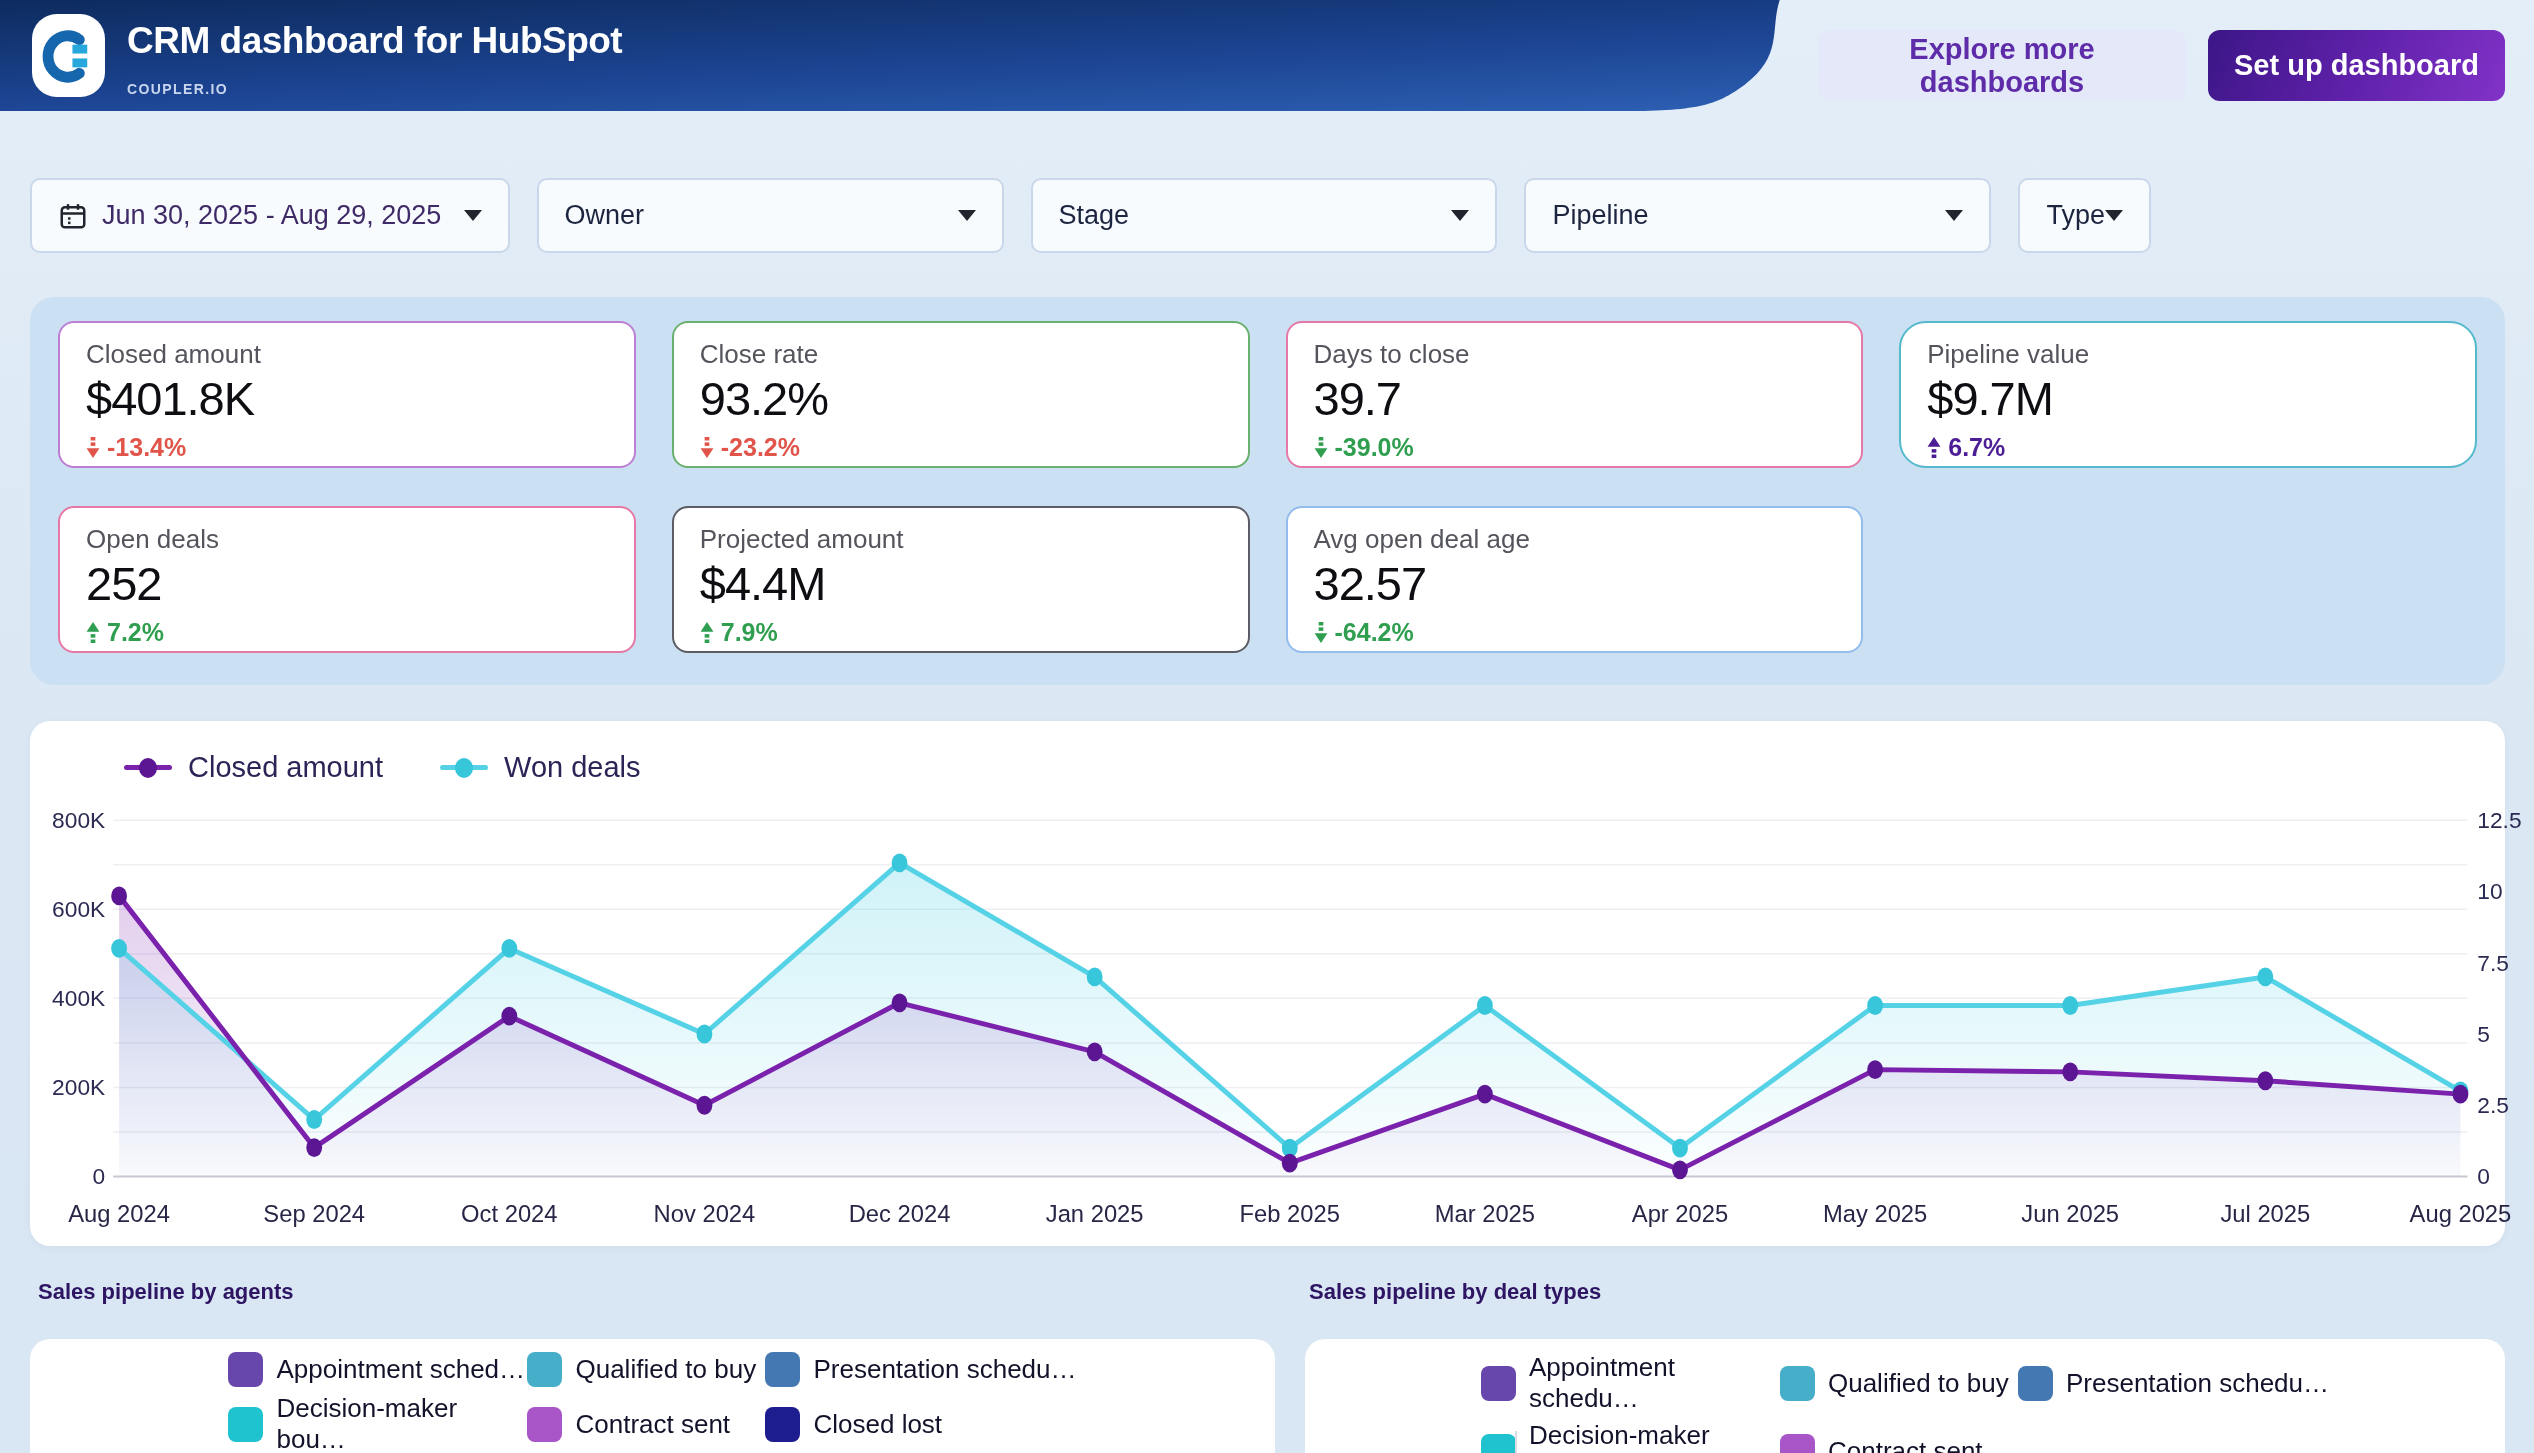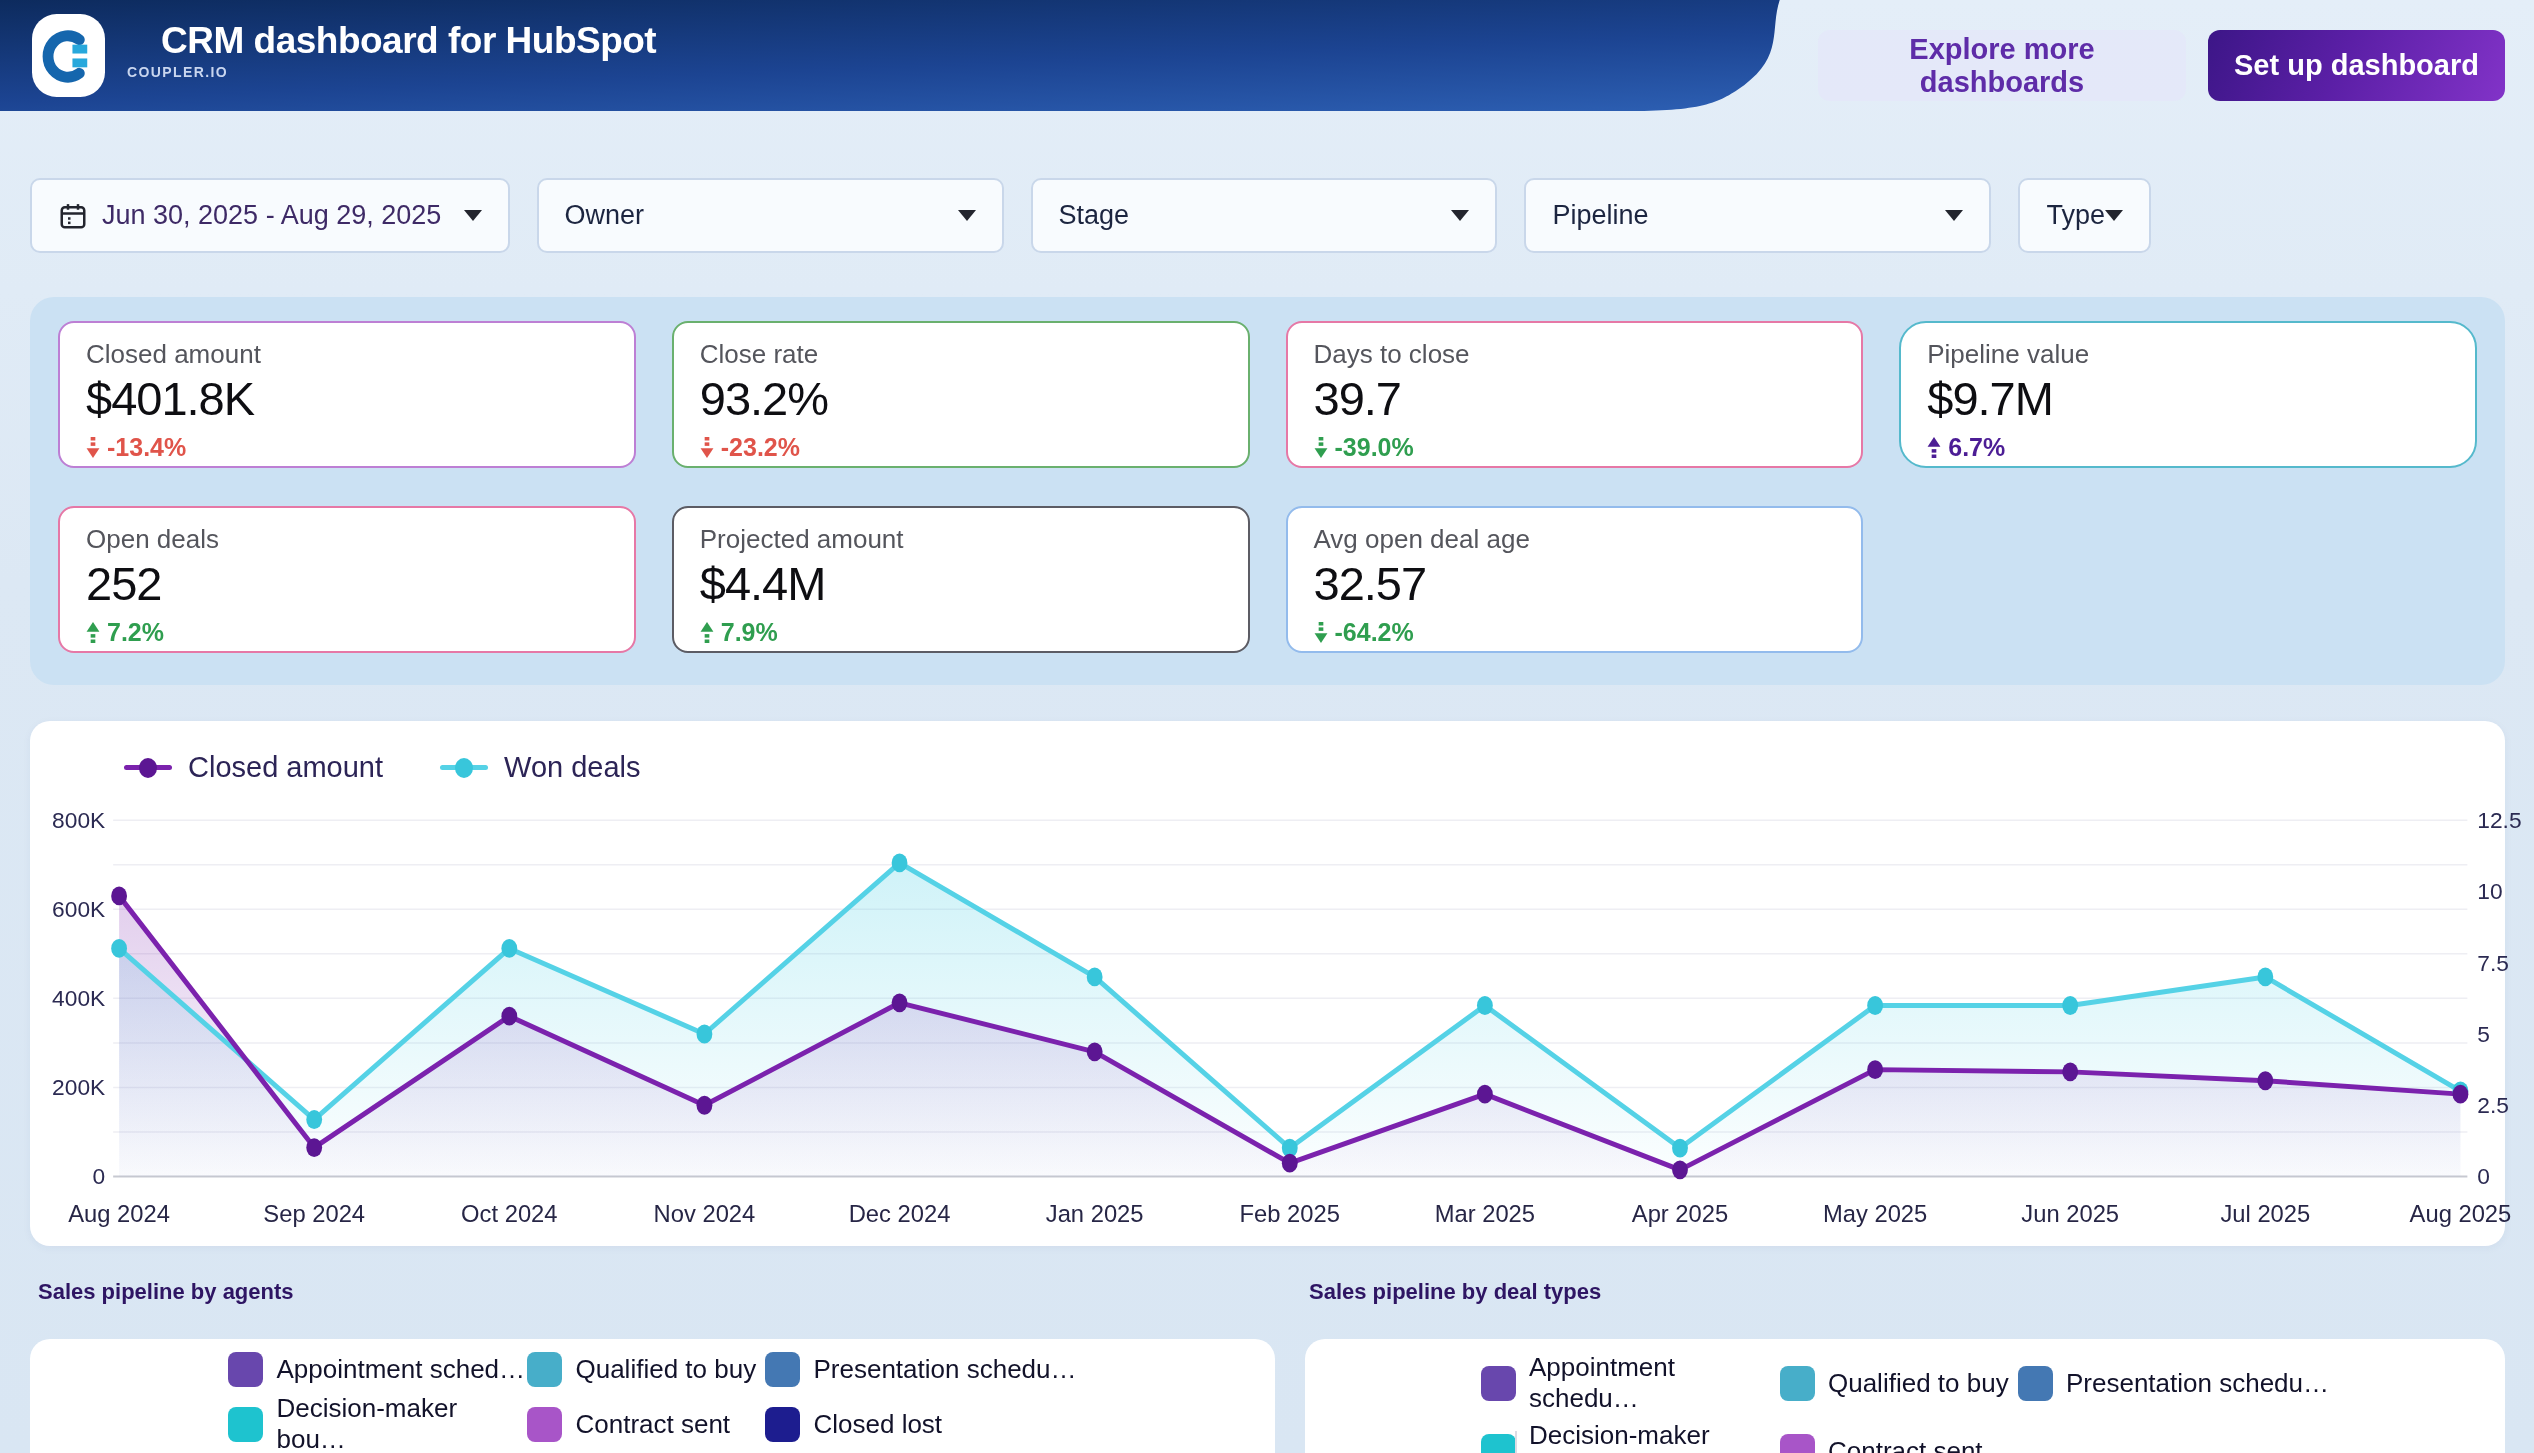--- a/index.html
+++ b/index.html
@@ -4,22 +4,22 @@
 <style>
   html,body{margin:0;padding:0;background:#dbe7f4;}
   *{box-sizing:border-box;font-family:"Liberation Sans","DejaVu Sans",sans-serif;}
   .stage{position:relative;width:2534px;height:1453px;overflow:hidden;
          background:linear-gradient(180deg,#e4eef8 0%,#dce8f4 40%,#d9e6f3 100%);}
 
   
   .header-svg{position:absolute;left:0;top:0;}
   .logo{position:absolute;left:32px;top:14px;}
   .h-titleblock{position:absolute;left:127px;top:20px;color:#fff;}
-  .h-title{font-size:37px;font-weight:bold;letter-spacing:-0.5px;line-height:1.15;margin-left:34px;}
-  .h-sub{font-size:14px;font-weight:bold;letter-spacing:1.4px;color:#c9d6ef;margin-top:1px;}
+  .h-title{font-size:37px;font-weight:bold;letter-spacing:-0.5px;line-height:1.15;}
+  .h-sub{font-size:14px;font-weight:bold;letter-spacing:1.4px;color:#c9d6ef;margin-top:18px;}
   .btn{position:absolute;top:30px;height:71px;border:none;border-radius:12px;
        font-size:29px;font-weight:bold;display:flex;align-items:center;justify-content:center;cursor:pointer;}
   .btn-explore{left:1818px;width:368px;background:rgba(228,232,249,0.95);color:#5e2ca8;}
   .btn-setup{left:2208px;width:297px;color:#fff;
        background:linear-gradient(115deg,#3c1687 0%,#5b1fa6 45%,#8233c8 100%);}
 
   
   .filters{position:absolute;left:30px;top:178px;width:2121px;display:flex;gap:27px;}
   .filter{height:75px;background:#f8fbfe;border:2px solid #c9d7ea;border-radius:10px;
           display:flex;align-items:center;padding:0 26px;font-size:27px;font-weight:500;

